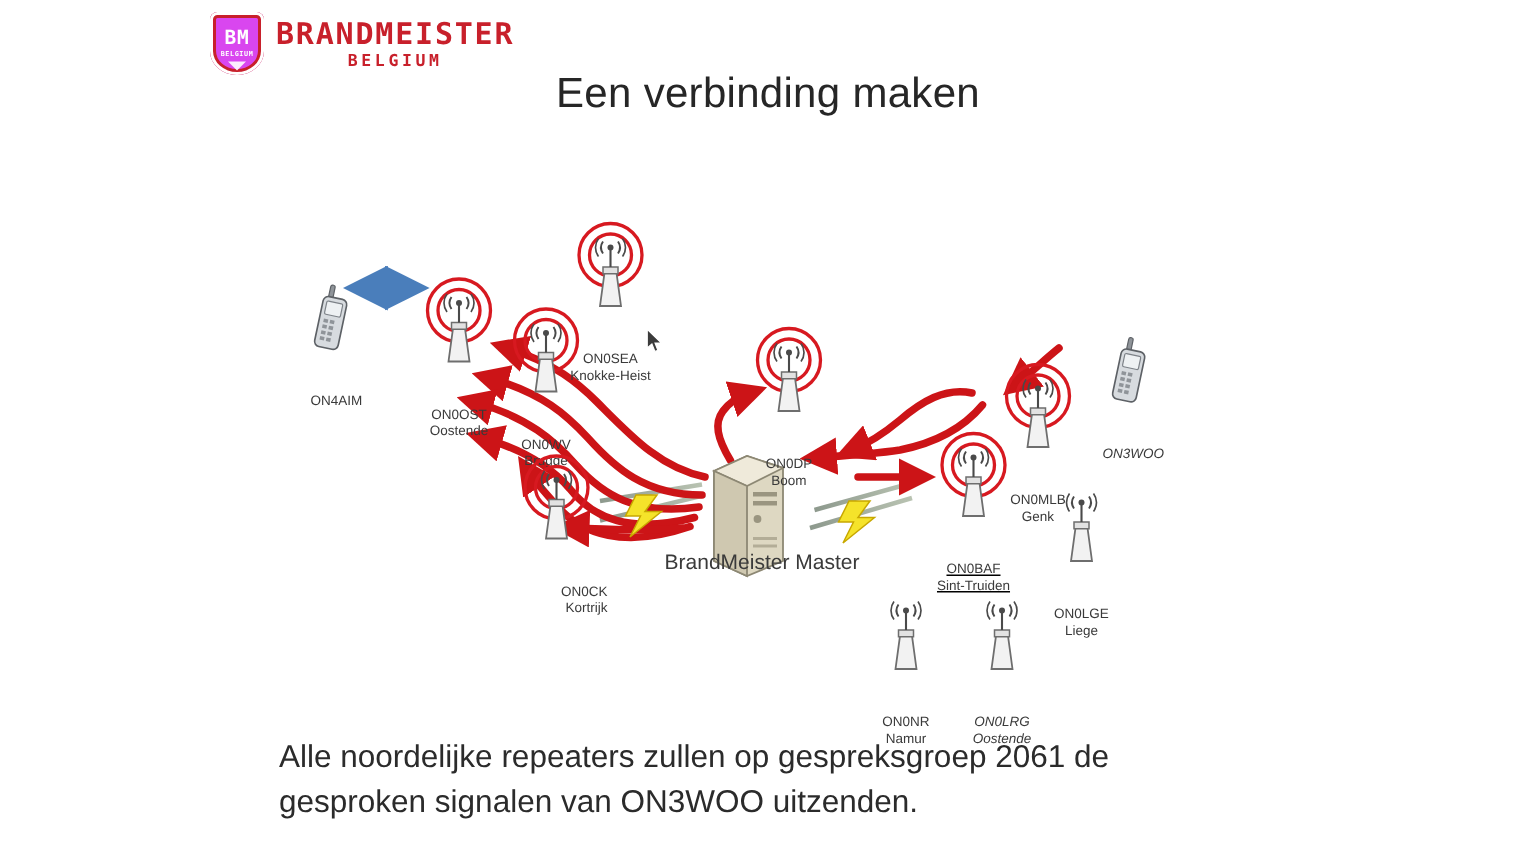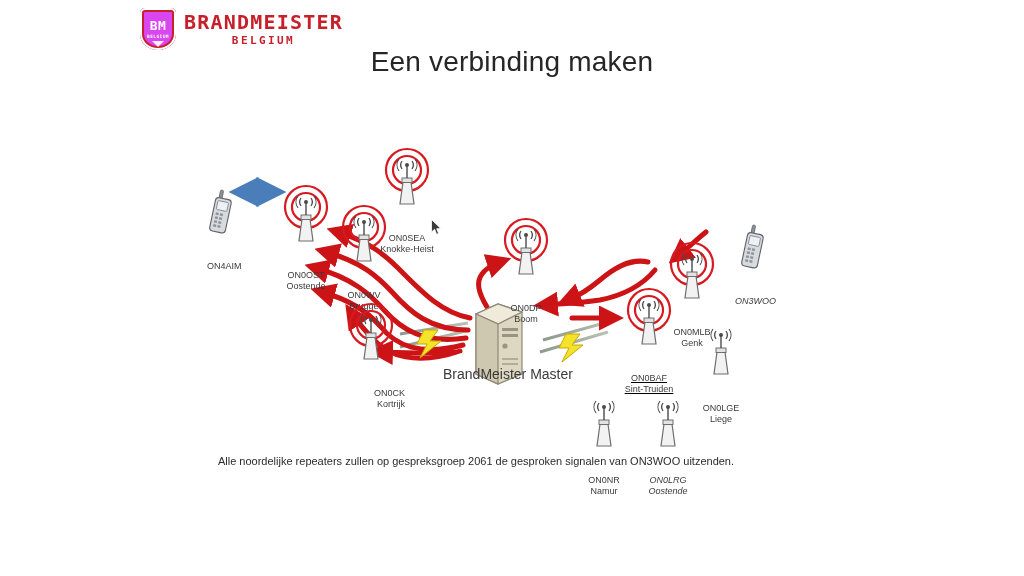--- a/index.html
+++ b/index.html
@@ -29,22 +29,22 @@
   #logo .wm1{color:#c8202b;font-size:20px;font-weight:bold;letter-spacing:1.2px;line-height:1.05;
     font-family:"DejaVu Sans Mono",monospace;}
   #logo .wm2{color:#c8202b;font-size:11px;font-weight:bold;letter-spacing:2.4px;text-align:center;
     font-family:"DejaVu Sans Mono",monospace;margin-top:1px;}
 
   
   #title{position:absolute;left:0;top:46px;width:1024px;text-align:center;
     font-size:28px;color:#262626;font-weight:400;letter-spacing:.2px;}
 
   
-  #caption{position:absolute;left:186px;top:454px;width:580px;
-    font-size:11px;line-height:1.45;color:#2b2b2b;text-align:center;}
+  #caption{position:absolute;left:186px;top:490px;width:580px;
+    font-size:21px;line-height:1.45;color:#2b2b2b;}
 
   
   .node{position:absolute;text-align:center;}
   .node .lbl{font-size:9px;color:#3a3a3a;line-height:1.25;white-space:nowrap;margin-top:19px;}
   .node .lbl .l2{display:block;}
 
   #cursor{position:absolute;left:431px;top:219px;width:12px;height:17px;}
   svg{overflow:visible;}
 </style>
 </head>

